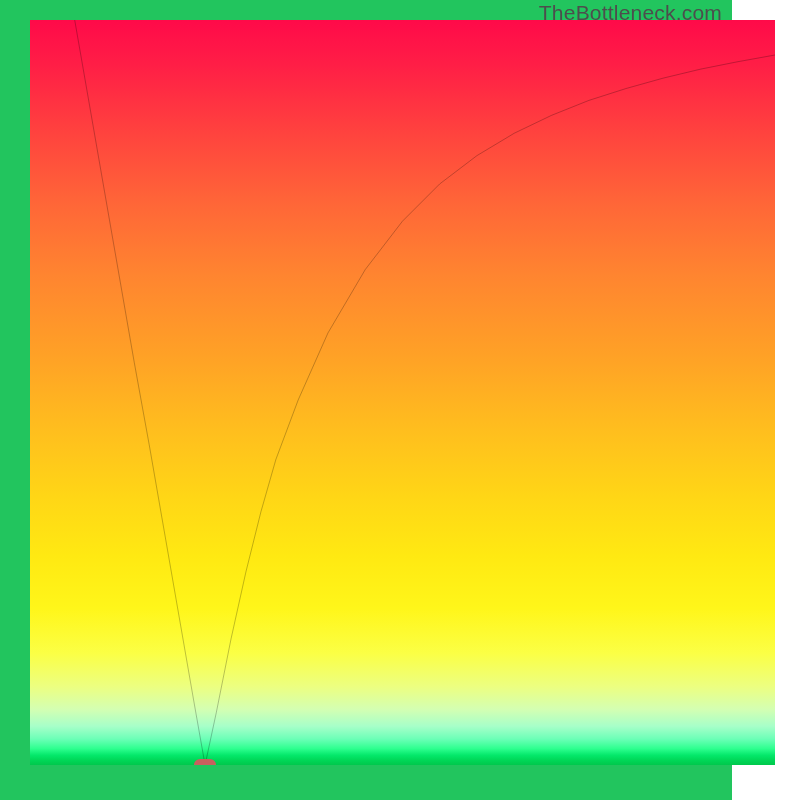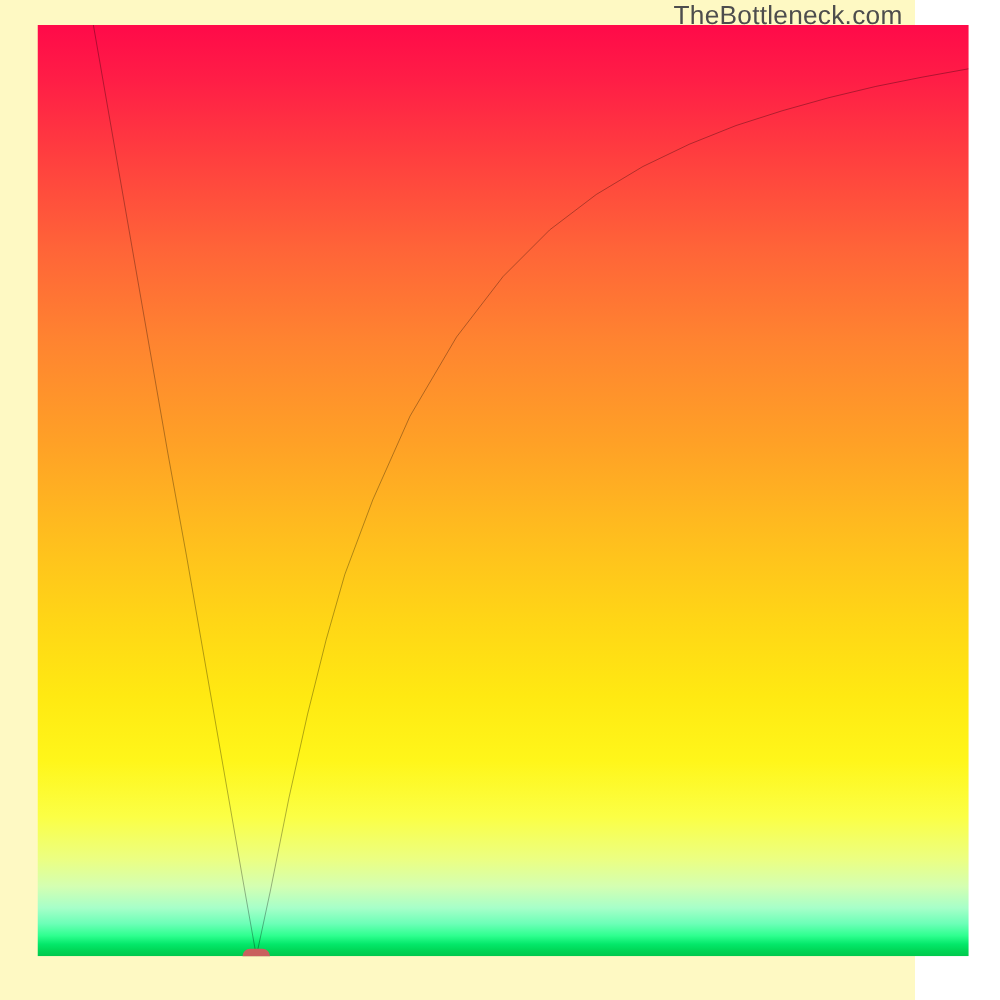--- a/index.html
+++ b/index.html
@@ -7,21 +7,21 @@
     padding: 0;
     width: 800px;
     height: 800px;
     overflow: hidden;
     font-family: Arial, Helvetica, sans-serif;
   }
   .stage {
     position: relative;
     width: 732px;
     height: 800px;
-    background: #fef9c3;
+    background: #22c55e;
   }
   .plot {
     position: absolute;
     left: 30px;
     top: 20px;
     width: 745px;
     height: 745px;
     overflow: hidden;
   }
   .gradient {

